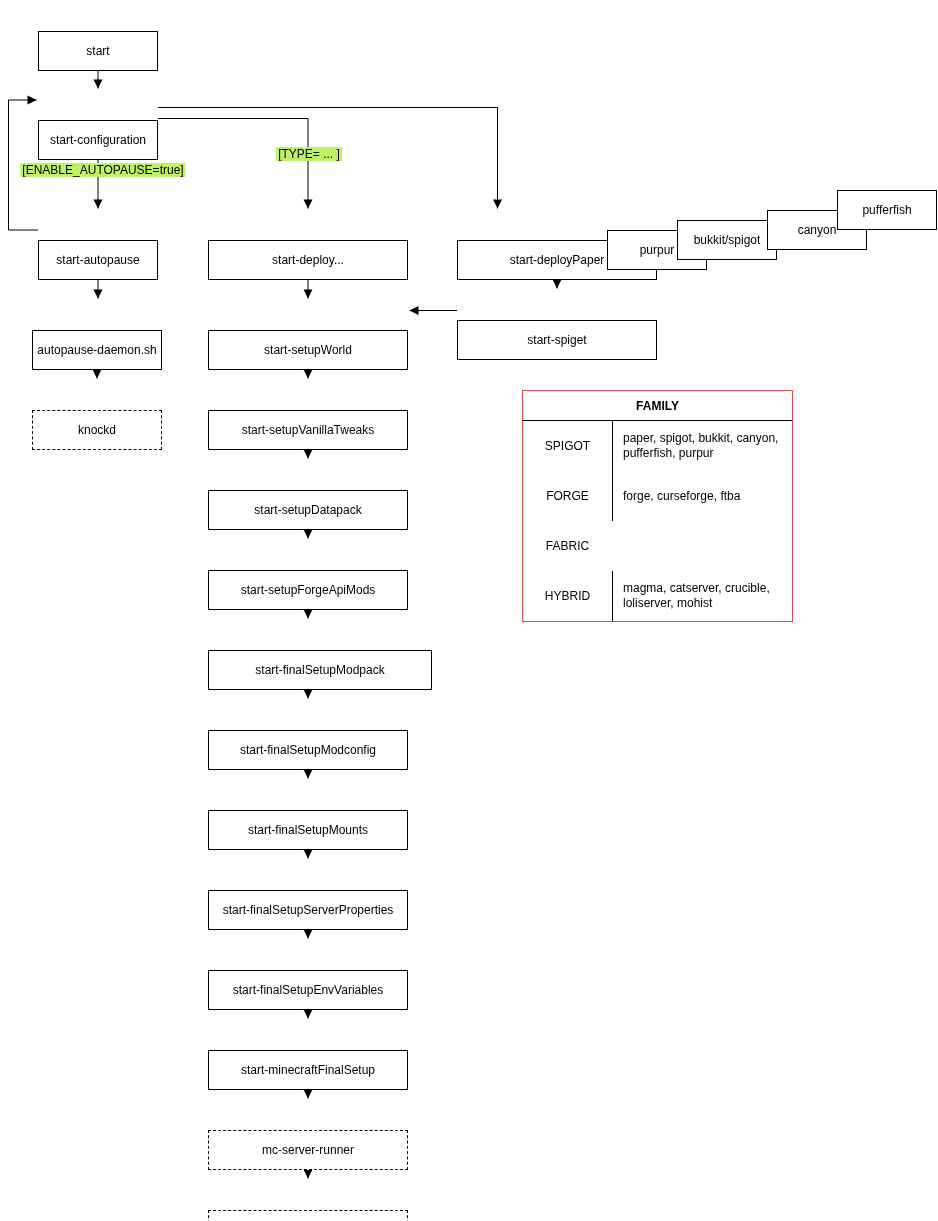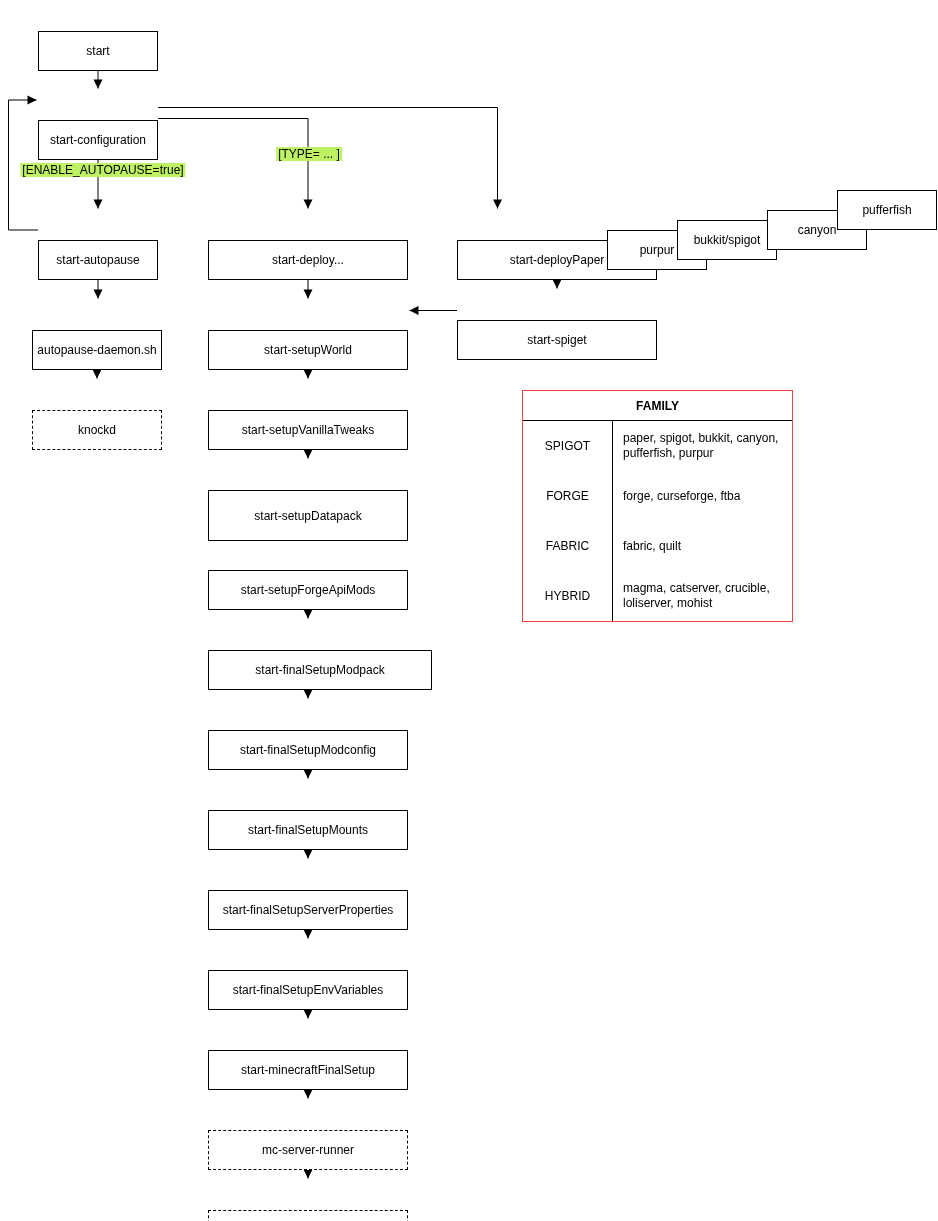--- a/index.html
+++ b/index.html
@@ -119,21 +119,21 @@
 
   <div class="node" style="left:38px; top:1px; width:120px; height:40px;">start</div>
   <div class="node" style="left:38px; top:90px; width:120px; height:40px;">start-configuration</div>
   <div class="node" style="left:38px; top:210px; width:120px; height:40px;">start-autopause</div>
   <div class="node" style="left:32px; top:300px; width:130px; height:40px;">autopause-daemon.sh</div>
   <div class="node dashed" style="left:32px; top:380px; width:130px; height:40px;">knockd</div>
 
   <div class="node" style="left:208px; top:210px; width:200px; height:40px;">start-deploy...</div>
   <div class="node" style="left:208px; top:300px; width:200px; height:40px;">start-setupWorld</div>
   <div class="node" style="left:208px; top:380px; width:200px; height:40px;">start-setupVanillaTweaks</div>
-  <div class="node" style="left:208px; top:460px; width:200px; height:51px;">start-setupDatapack</div>
+  <div class="node" style="left:208px; top:460px; width:200px; height:40px;">start-setupDatapack</div>
   <div class="node" style="left:208px; top:540px; width:200px; height:40px;">start-setupForgeApiMods</div>
   <div class="node" style="left:208px; top:620px; width:224px; height:40px;">start-finalSetupModpack</div>
   <div class="node" style="left:208px; top:700px; width:200px; height:40px;">start-finalSetupModconfig</div>
   <div class="node" style="left:208px; top:780px; width:200px; height:40px;">start-finalSetupMounts</div>
   <div class="node" style="left:208px; top:860px; width:200px; height:40px;">start-finalSetupServerProperties</div>
   <div class="node" style="left:208px; top:940px; width:200px; height:40px;">start-finalSetupEnvVariables</div>
   <div class="node" style="left:208px; top:1020px; width:200px; height:40px;">start-minecraftFinalSetup</div>
   <div class="node dashed" style="left:208px; top:1100px; width:200px; height:40px;text-align:right;">mc-server-runner</div>
   <div class="node dashed" style="left:208px; top:1180px; width:200px; height:40px;">java</div>
 
@@ -152,21 +152,20 @@
     <div class="ft-row">
       <div class="ft-family">SPIGOT</div>
       <div class="ft-members">paper, spigot, bukkit, canyon, pufferfish, purpur</div>
     </div>
     <div class="ft-row">
       <div class="ft-family">FORGE</div>
       <div class="ft-members">forge, curseforge, ftba</div>
     </div>
     <div class="ft-row">
       <div class="ft-family">FABRIC</div>
-      <div class="ft-members">fabric, quilt</div>
     </div>
     <div class="ft-row">
       <div class="ft-family">HYBRID</div>
       <div class="ft-members">magma, catserver, crucible, loliserver, mohist</div>
     </div>
   </div>
 
 </div>
 
 </body></html>

